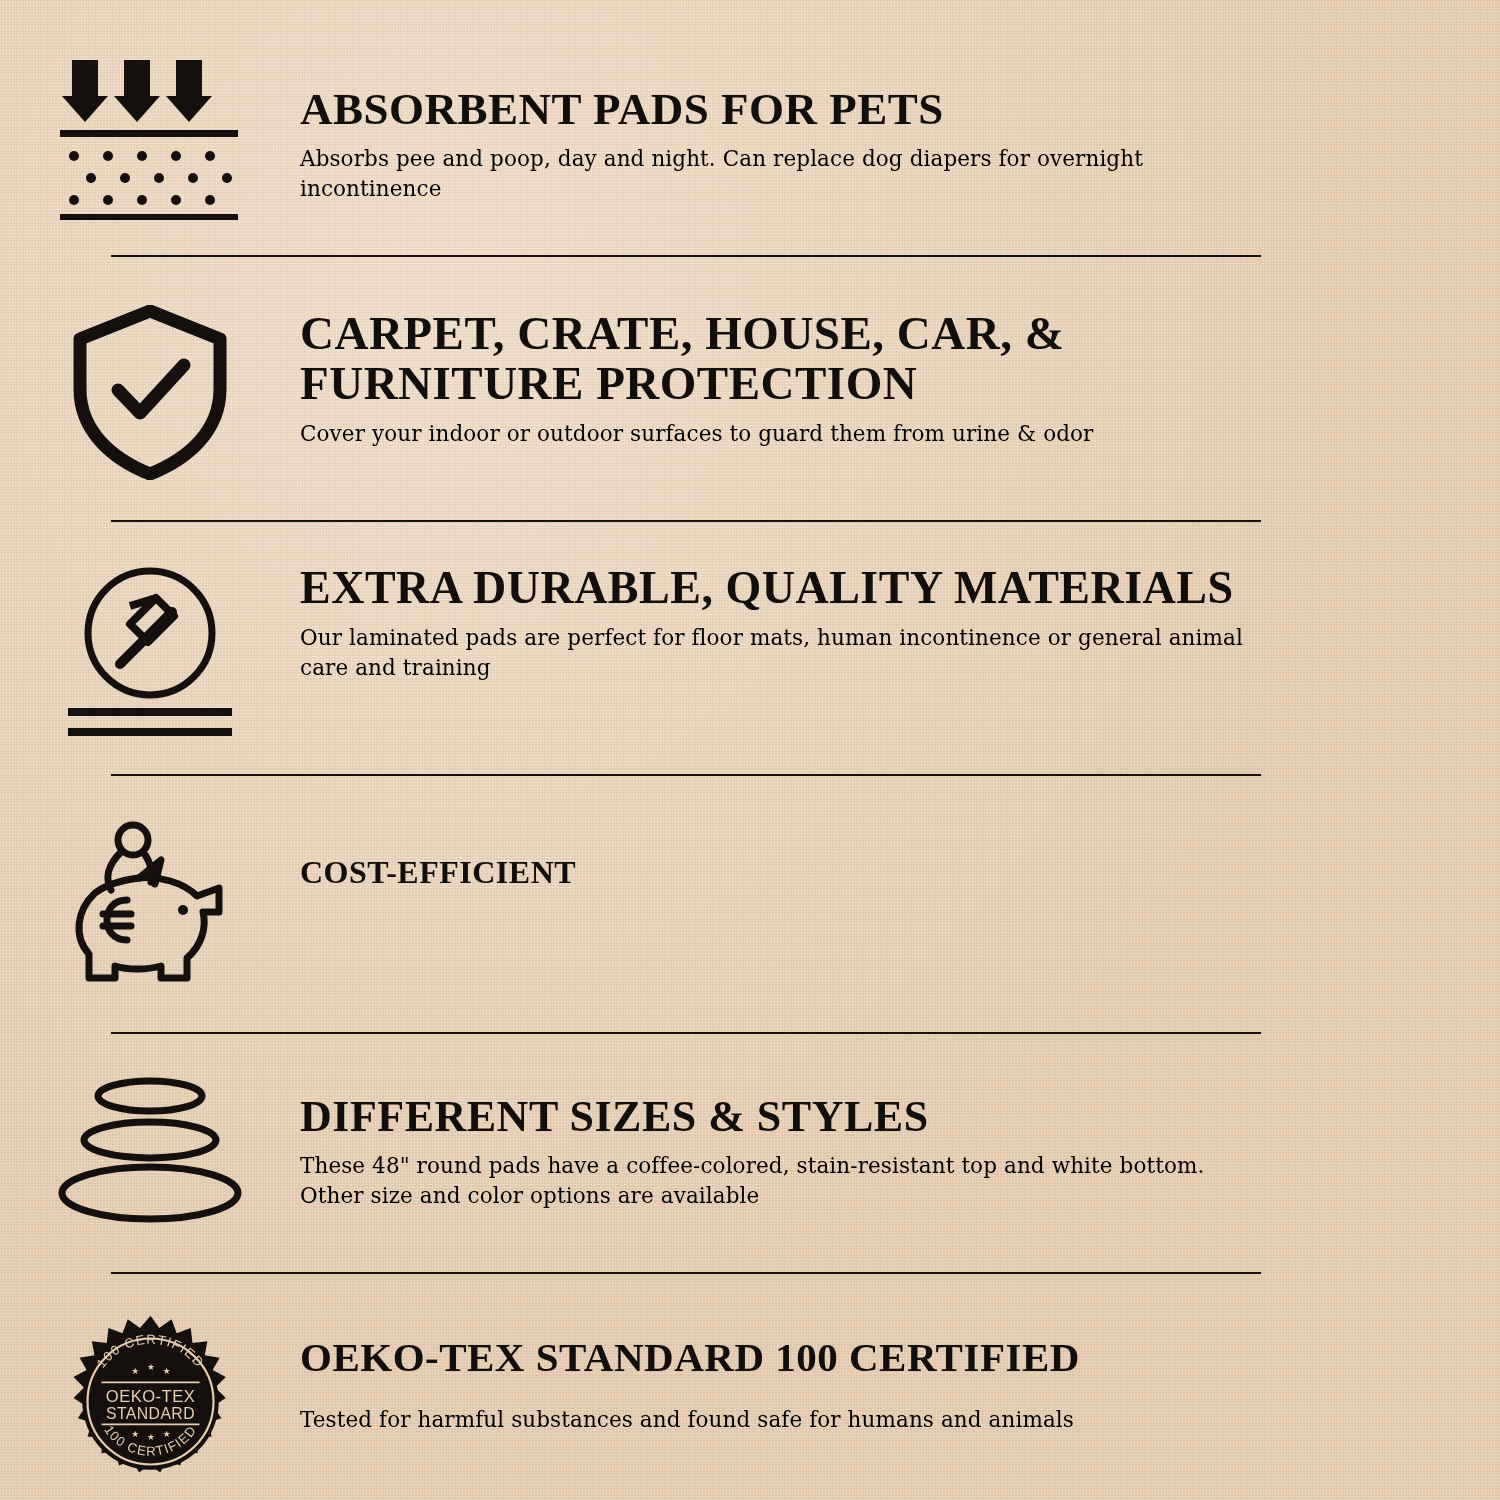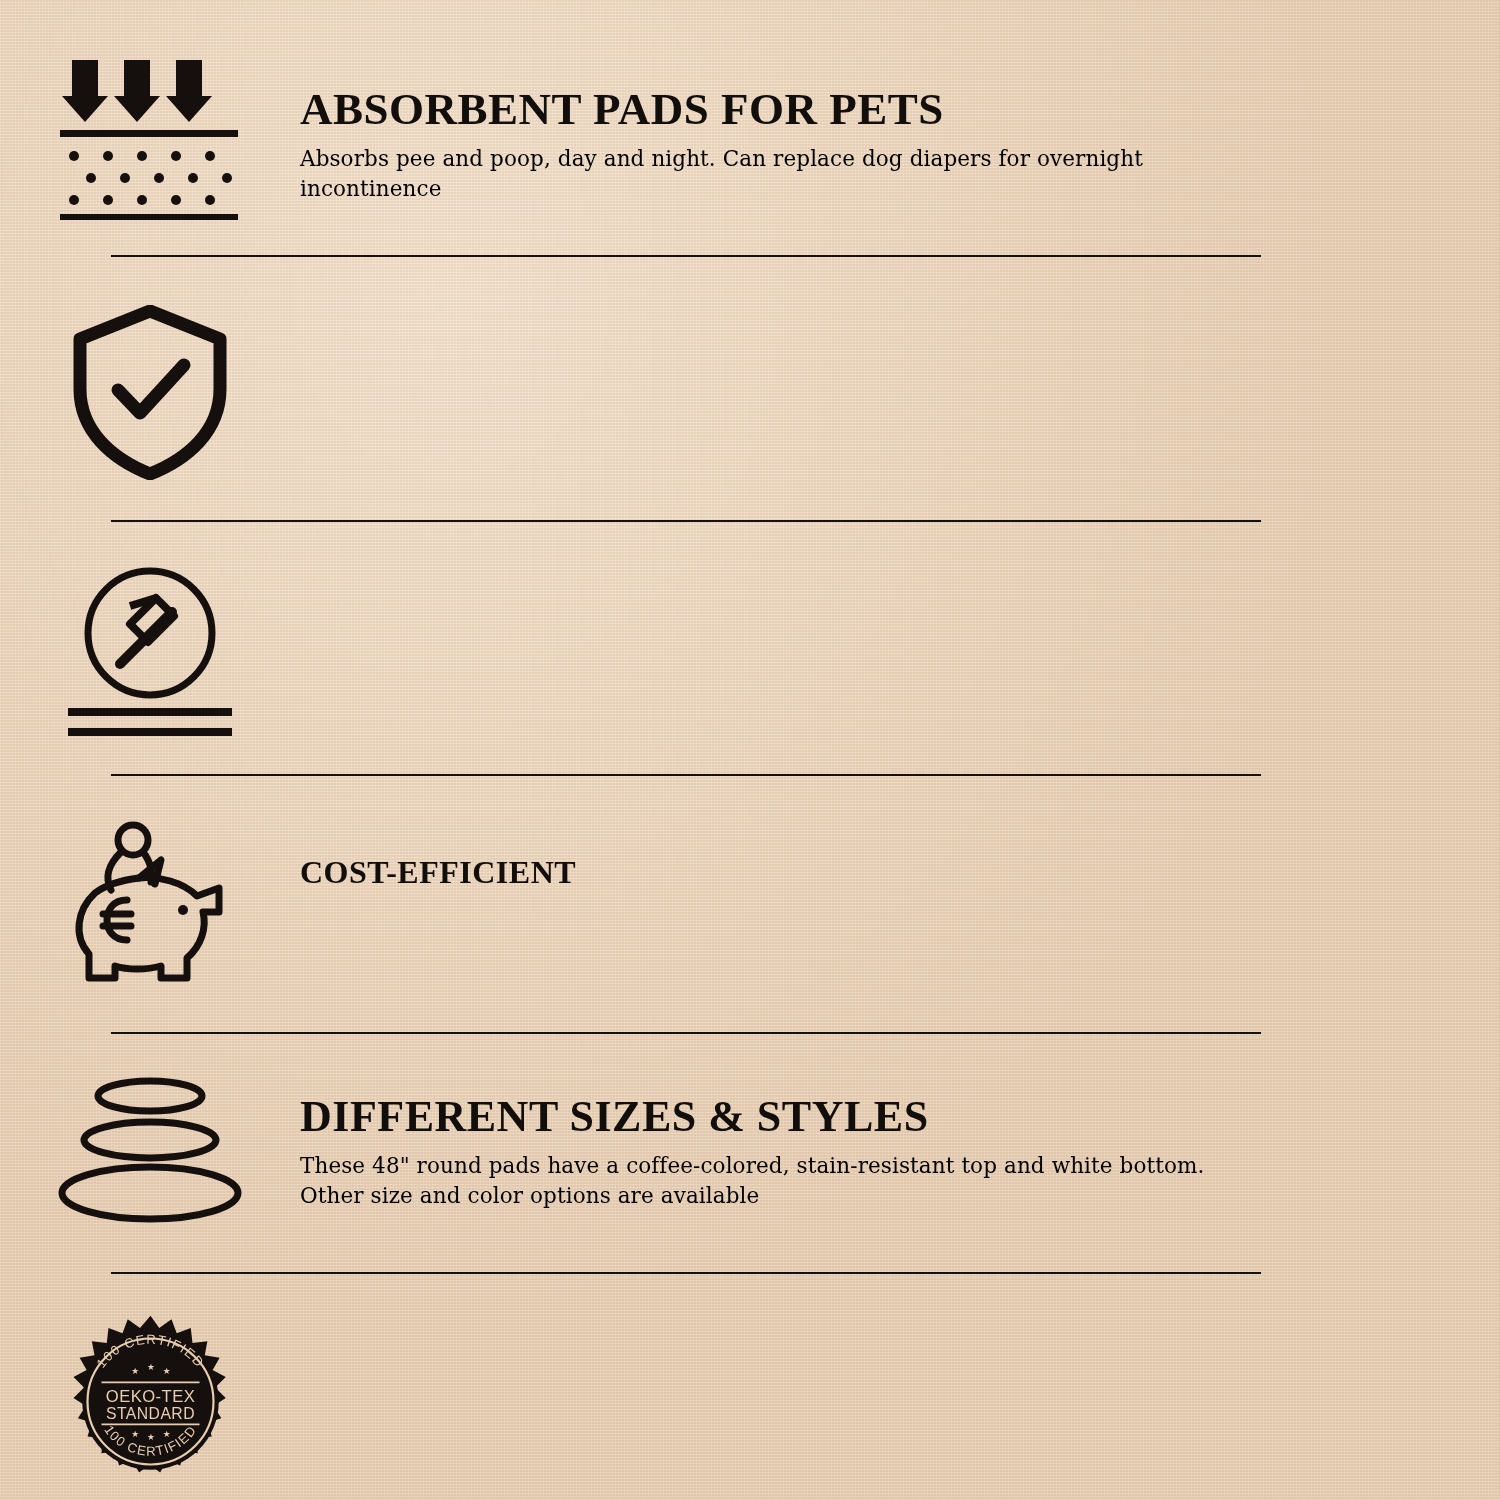--- a/index.html
+++ b/index.html
@@ -154,35 +154,43 @@
   </div>
   <div class="divider" id="div-1"></div>
 
   <div class="feature" id="row-2">
     <div class="icon-col">
       <svg class="ico" width="160" height="175" viewBox="0 0 160 175">
         <path d="M80 6 L150 34 L150 84 C150 126 118 154 80 169 C42 154 10 126 10 84 L10 34 Z" fill="none" stroke="#15100d" stroke-width="13" stroke-linejoin="round"></path>
         <polyline points="48,85 70,108 114,60" fill="none" stroke="#15100d" stroke-width="13" stroke-linecap="round" stroke-linejoin="round"></polyline>
       </svg>
     </div>
+    <div class="text-col">
+      <h2 class="f-title">CARPET, CRATE, HOUSE, CAR, &amp; FURNITURE PROTECTION</h2>
+      <p class="f-desc">Cover your indoor or outdoor surfaces to guard them from urine &amp; odor</p>
+    </div>
   </div>
   <div class="divider" id="div-2"></div>
 
   <div class="feature" id="row-3">
     <div class="icon-col">
       <svg class="ico" width="180" height="180" viewBox="0 0 180 180">
         <g fill="none" stroke="#15100d" stroke-width="7">
           <circle cx="90" cy="73" r="62"></circle>
           <path d="M60 104 L112 52" stroke-width="10" stroke-linecap="round"></path>
           <path d="M96 38 L70 64 L88 82 L114 56 Z" stroke-width="8" stroke-linejoin="round"></path>
           <path d="M70 46 L96 38" stroke-width="8"></path>
           <line x1="8" y1="152" x2="172" y2="152" stroke-width="8"></line>
           <line x1="8" y1="172" x2="172" y2="172" stroke-width="8"></line>
         </g>
       </svg>
+    </div>
+    <div class="text-col">
+      <h2 class="f-title">EXTRA DURABLE, QUALITY MATERIALS</h2>
+      <p class="f-desc">Our laminated pads are perfect for floor mats, human incontinence or general animal care and training</p>
     </div>
   </div>
   <div class="divider" id="div-3"></div>
 
   <div class="feature" id="row-4">
     <div class="icon-col">
       <svg class="ico" width="190" height="190" viewBox="0 0 190 190">
         <g fill="none" stroke="#15100d" stroke-width="7" stroke-linejoin="round" stroke-linecap="round">
           <circle cx="78" cy="22" r="15"></circle>
           <path d="M66 34 C52 48 50 60 56 72"></path>
@@ -248,15 +256,19 @@
               <text x="96" y="144">★</text>
               <text x="114" y="140">★</text>
           </g>
           <line x1="44" y1="78" x2="156" y2="78" stroke="#e8cdb0" stroke-width="2"></line>
           <line x1="44" y1="126" x2="156" y2="126" stroke="#e8cdb0" stroke-width="2"></line>
           <text x="100" y="101" text-anchor="middle" fill="#e8cdb0" font-family="'Liberation Sans', sans-serif" font-size="19" letter-spacing="0.5">OEKO-TEX</text>
           <text x="100" y="120" text-anchor="middle" fill="#e8cdb0" font-family="'Liberation Sans', sans-serif" font-size="18" letter-spacing="0.5">STANDARD</text>
         </g>
       </svg>
     </div>
+    <div class="text-col">
+      <h2 class="f-title">OEKO-TEX STANDARD 100 CERTIFIED</h2>
+      <p class="f-desc">Tested for harmful substances and found safe for humans and animals</p>
+    </div>
   </div>
 
 </div>
 
 </body></html>

